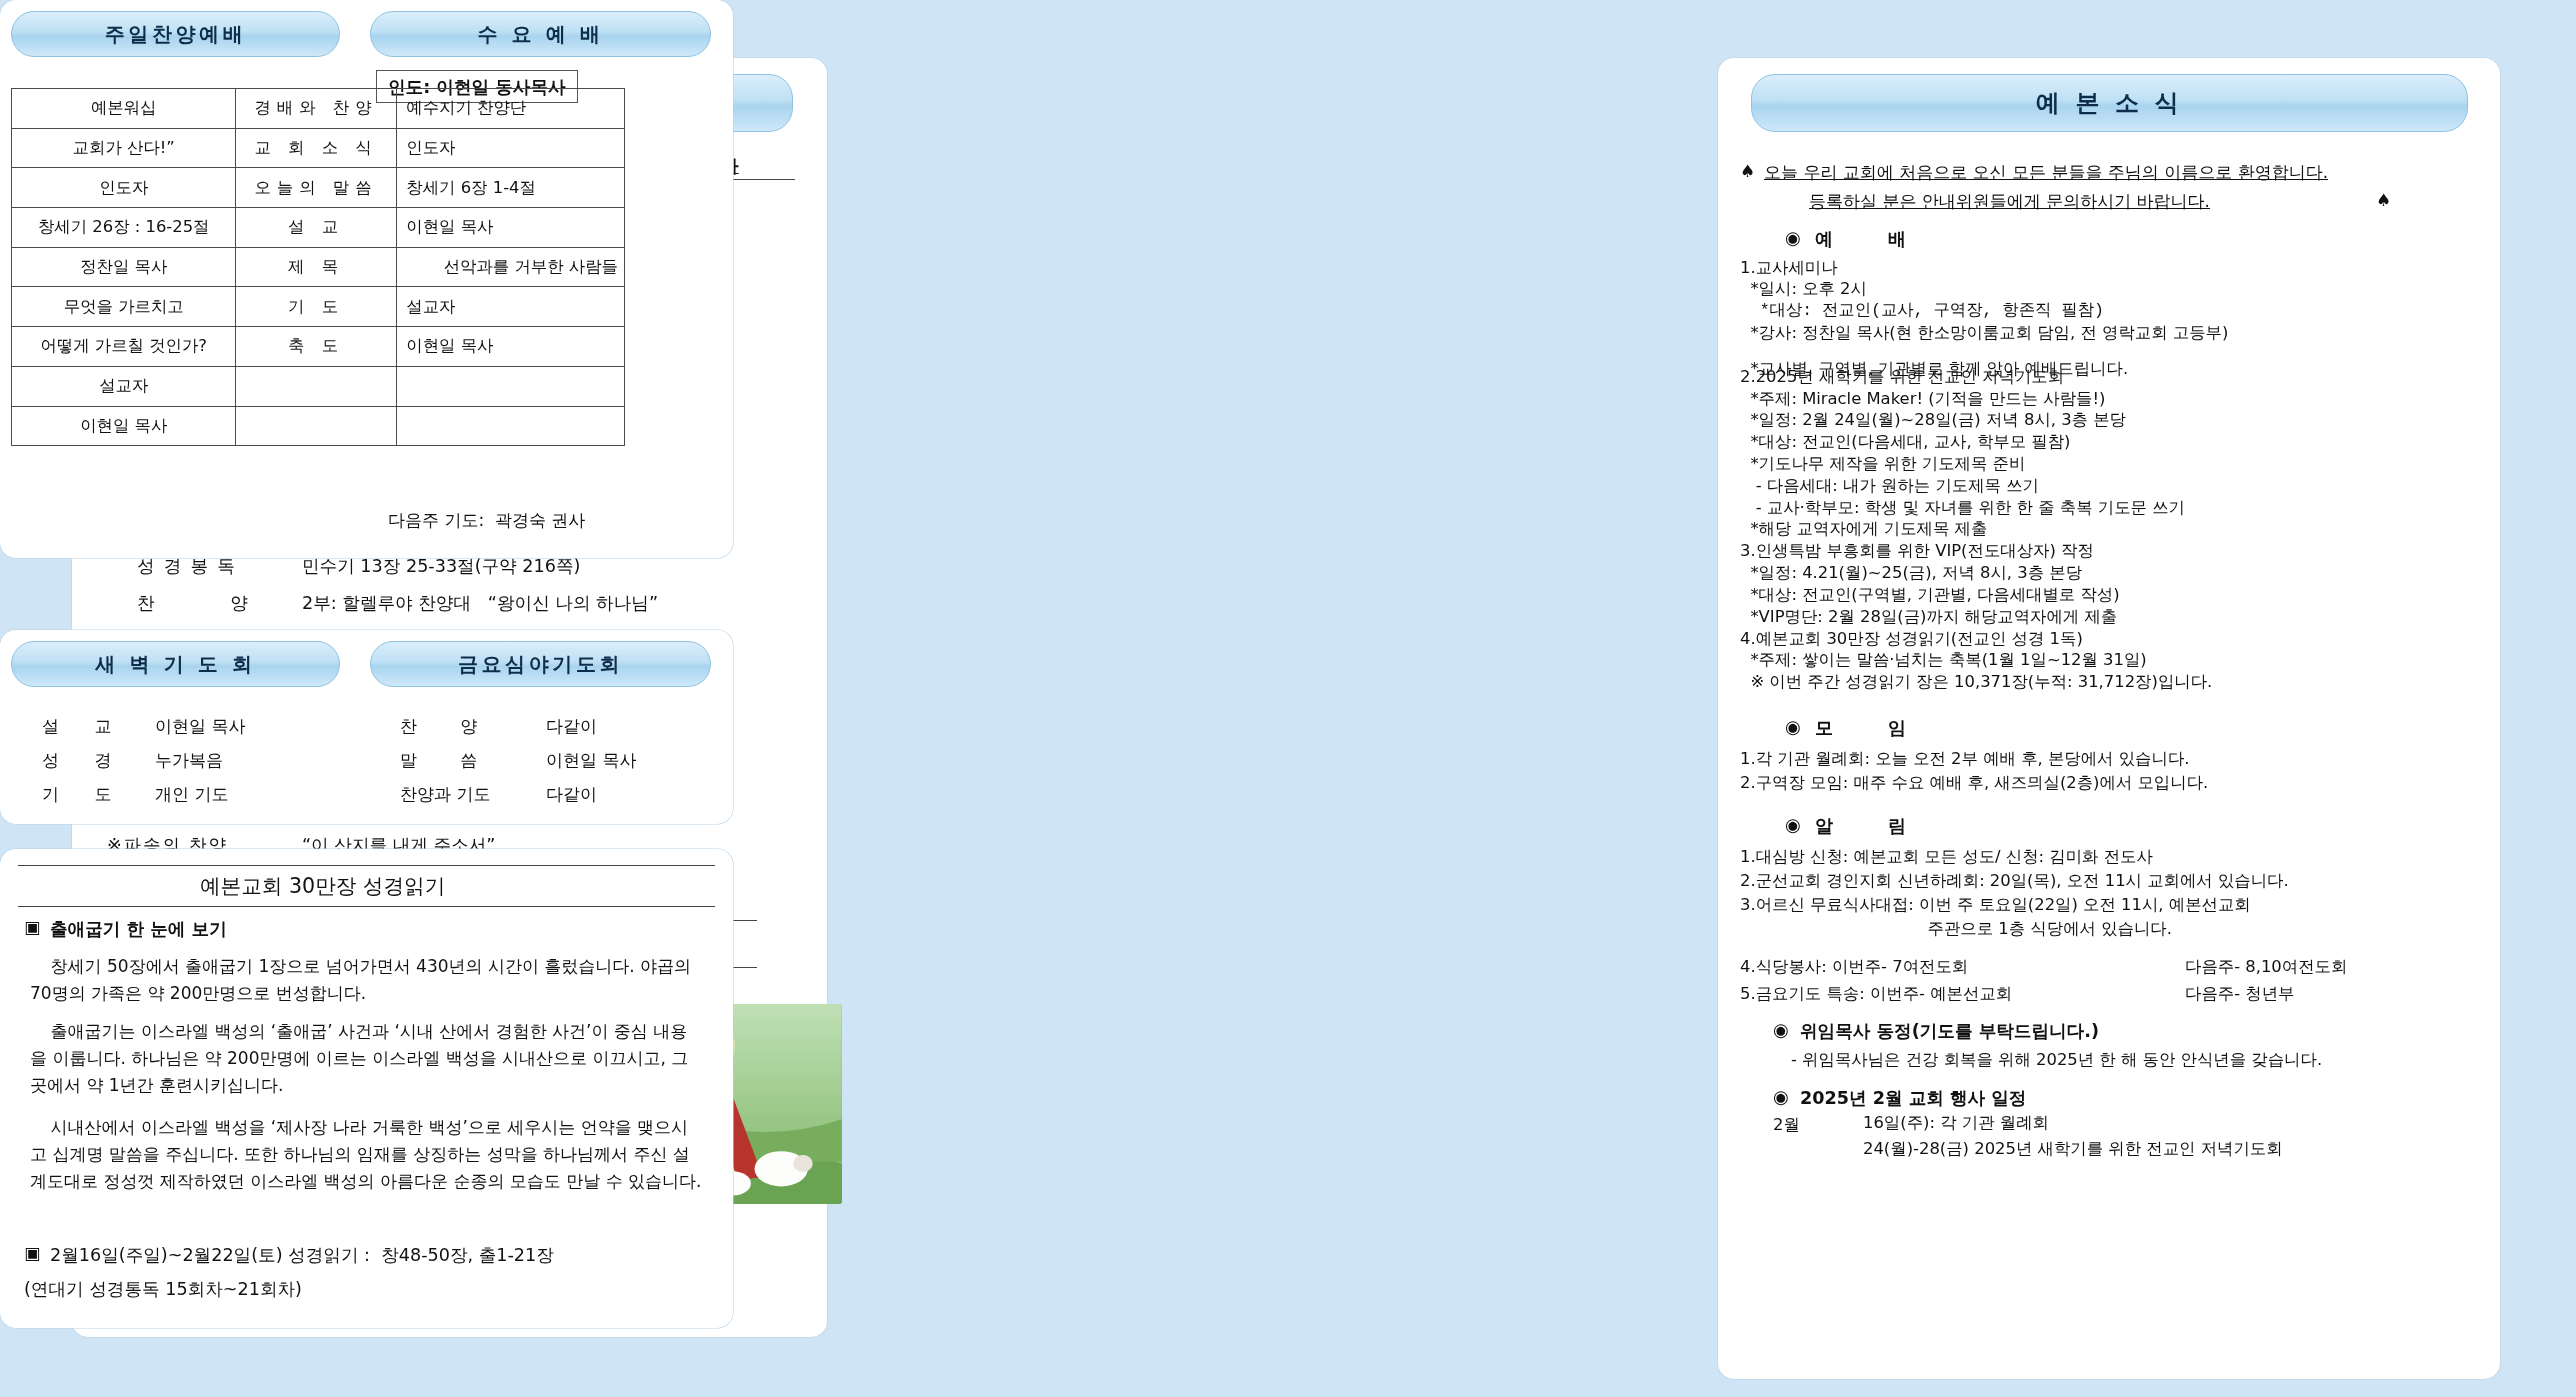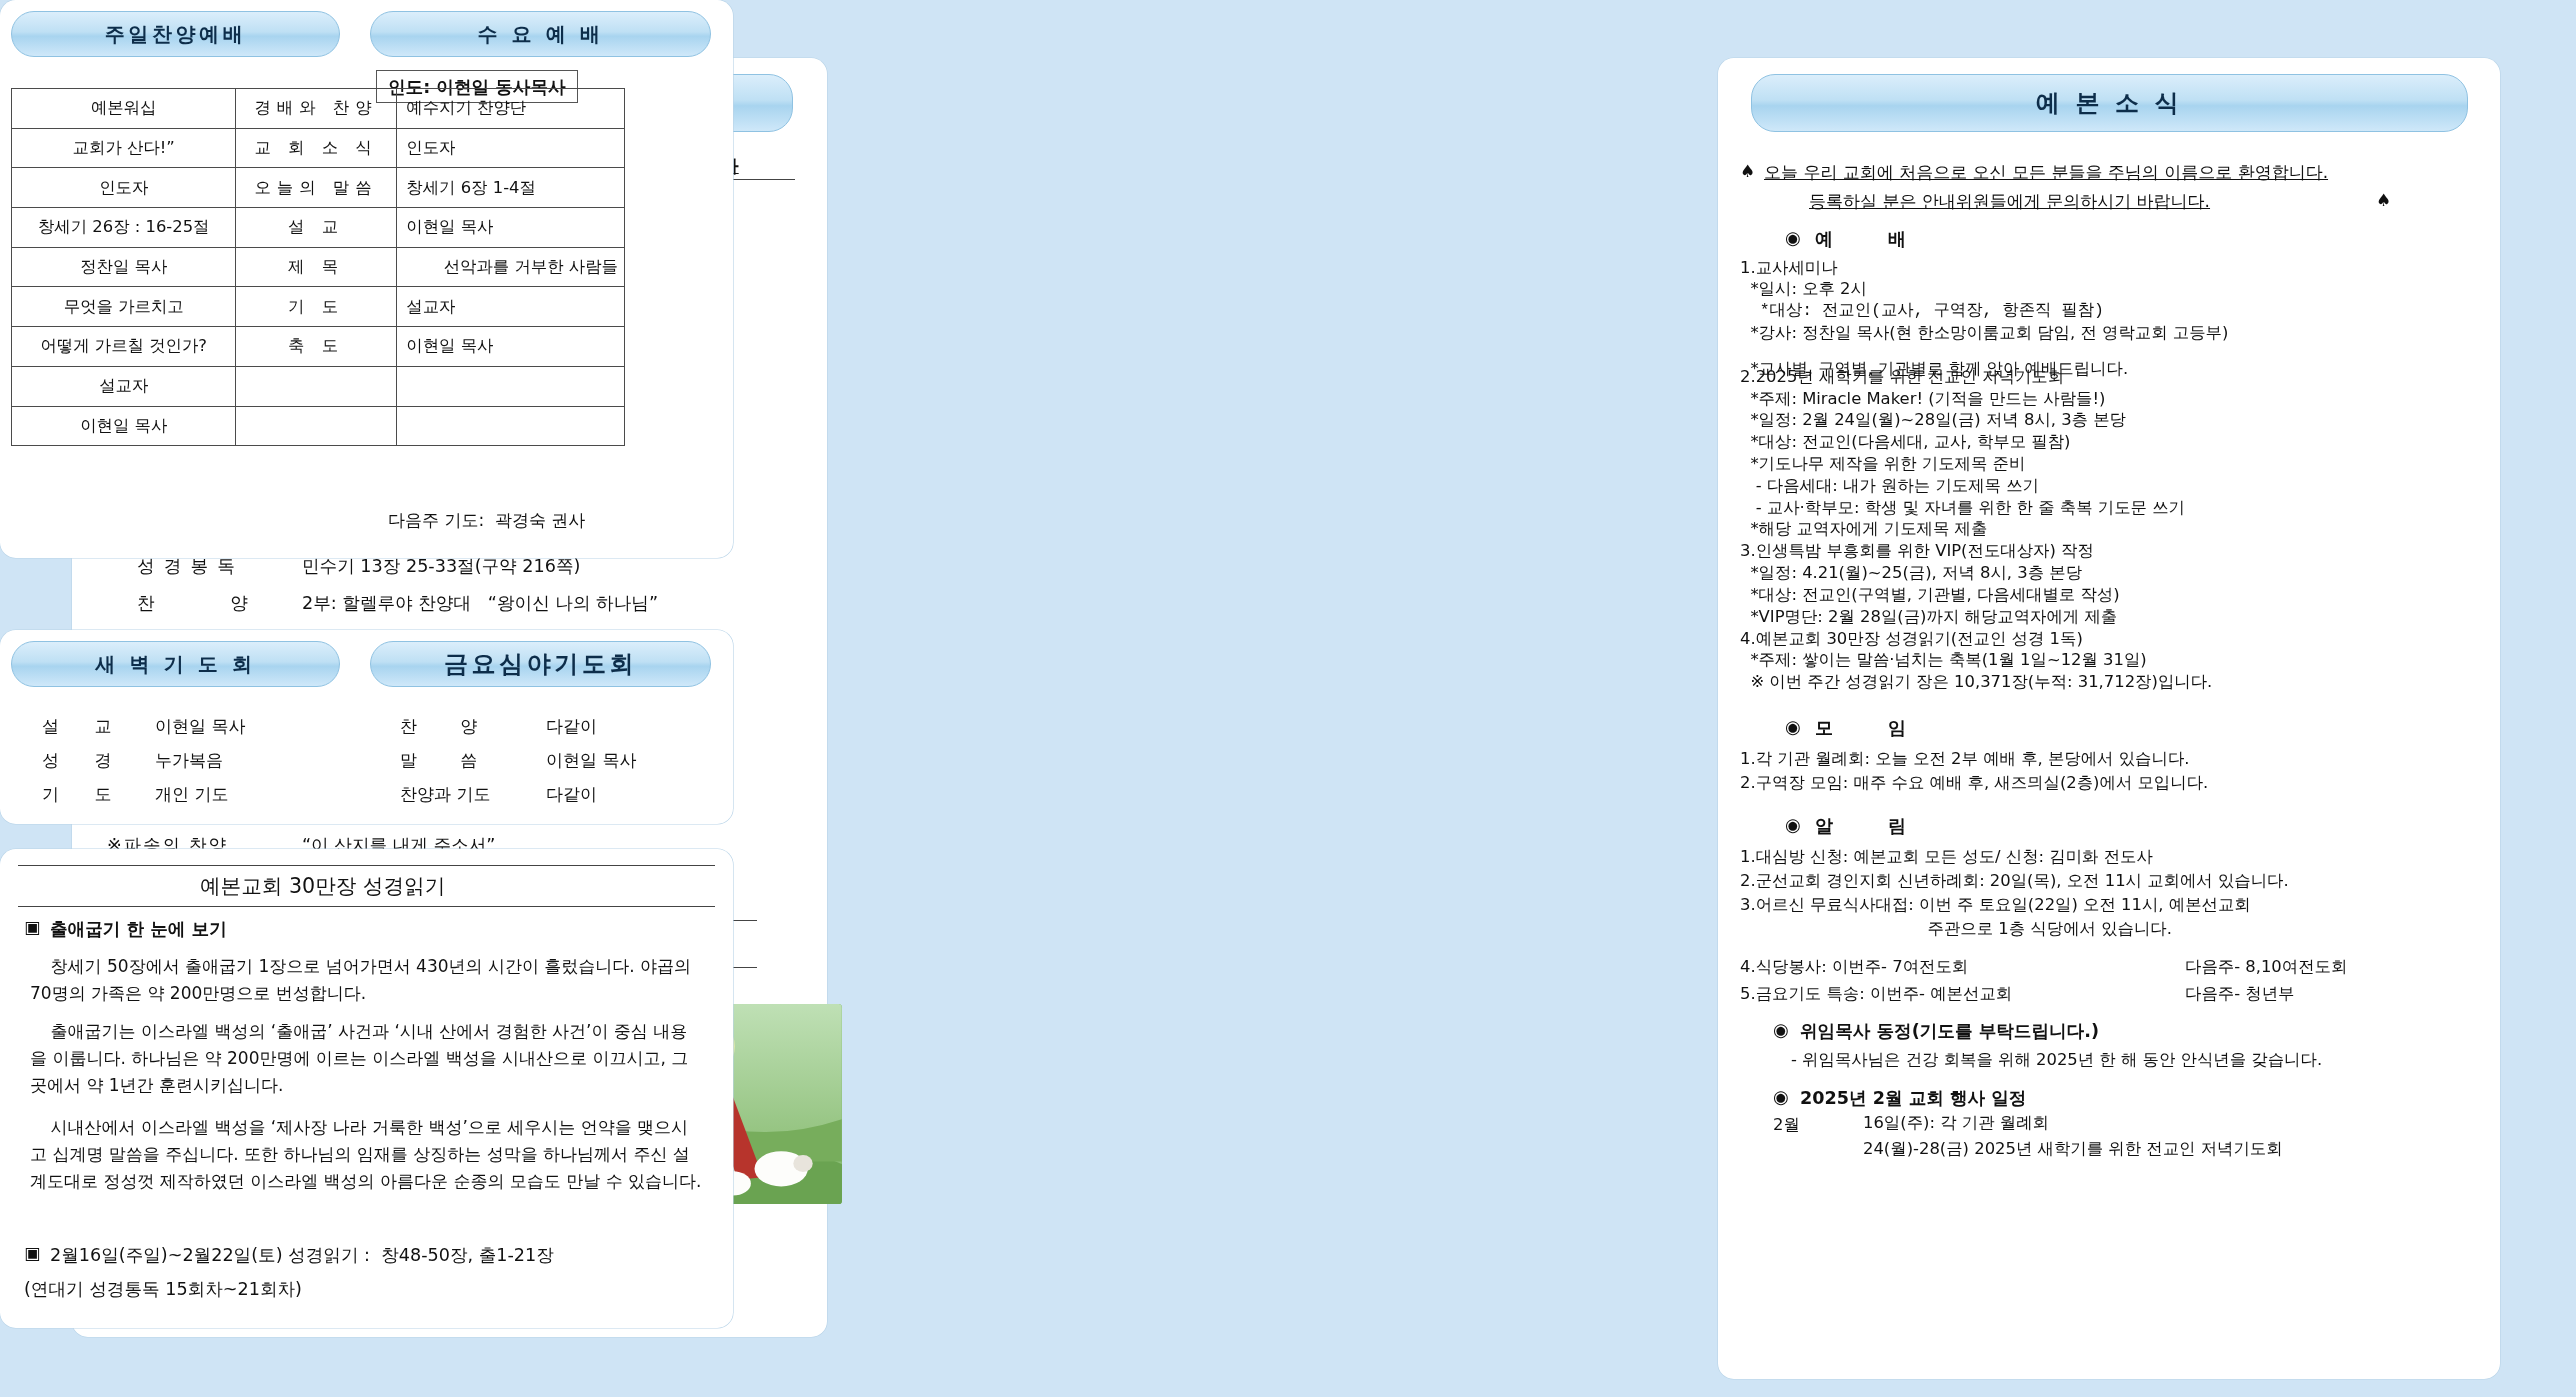--- a/index.html
+++ b/index.html
@@ -230,21 +230,21 @@
           <td style="padding-left:9.7px;"></td>
         </tr>
       </tbody>
         </table>
 
       <div class="t" style="left:388px;top:509px;font-size:17px;">다음주 기도:  곽경숙 권사</div>
     </div>
 
     <div class="mid-box" id="mid-b">
       <div class="pill pill-md" style="position:absolute;left:11px;top:11px;width:327px;height:44px;font-size:20px;">새 벽 기 도 회</div>
-      <div class="pill pill-md" style="position:absolute;left:370px;top:11px;width:339px;height:44px;font-size:24px;">금요심야기도회</div>
+      <div class="pill pill-md" style="position:absolute;left:370px;top:11px;width:339px;height:44px;font-size:20px;">금요심야기도회</div>
 
       <div class="t" style="left:42px;top:85px;font-size:17px;letter-spacing:4.8px;">설   교</div>
       <div class="t" style="left:155px;top:85px;font-size:17px;">이현일 목사</div>
       <div class="t" style="left:42px;top:119px;font-size:17px;letter-spacing:4.8px;">성   경</div>
       <div class="t" style="left:155px;top:119px;font-size:17px;">누가복음</div>
       <div class="t" style="left:42px;top:153px;font-size:17px;letter-spacing:4.8px;">기   도</div>
       <div class="t" style="left:155px;top:153px;font-size:17px;">개인 기도</div>
 
       <div class="t" style="left:400px;top:85px;font-size:17px;">찬        양</div>
       <div class="t" style="left:546px;top:85px;font-size:17px;">다같이</div>

